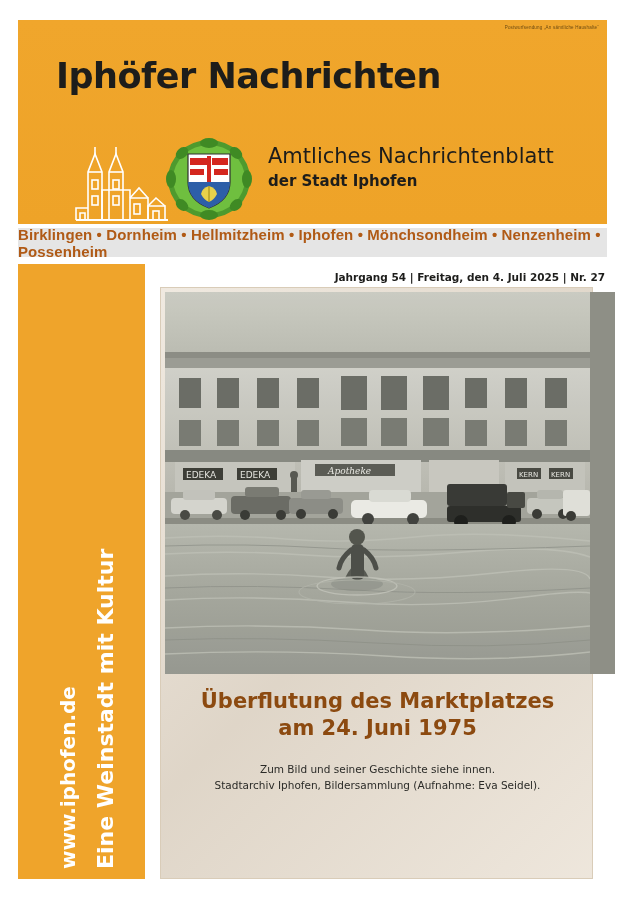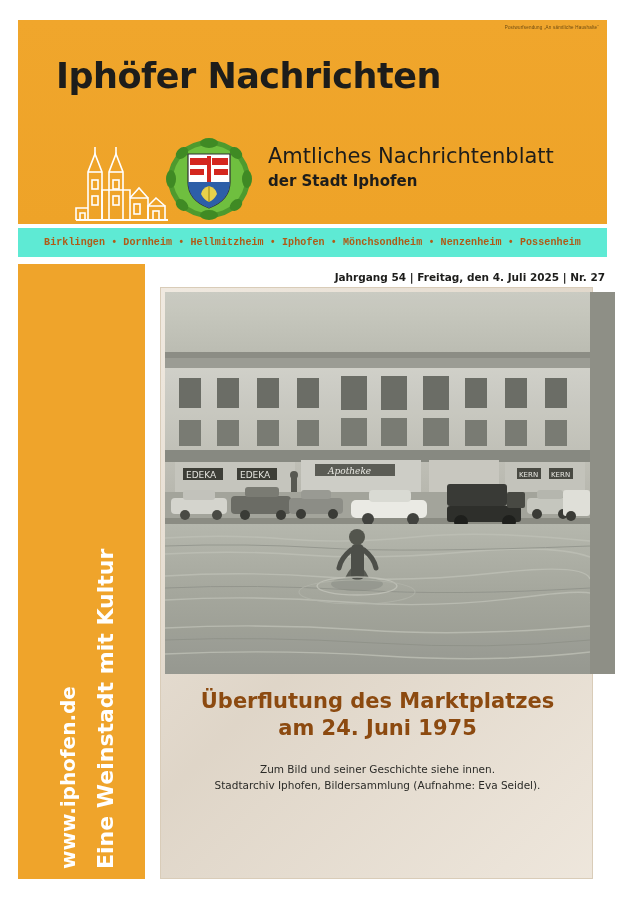--- a/index.html
+++ b/index.html
@@ -92,28 +92,28 @@
     white-space: nowrap;
   }
 
   
   .villages {
     position: absolute;
     left: 18px;
     top: 228px;
     width: 589px;
     height: 29px;
-    background: #5eead4;
+    background: #e5e5e5;
     color: #b05a16;
-    font-size: 10px;
+    font-size: 15px;
     font-weight: bold;
     display: flex;
     align-items: center;
     justify-content: center;
-    font-family: Liberation Mono, monospace;
+    font-family: Liberation Sans, sans-serif;
     letter-spacing: 0.1px;
   }
 
   
   .left-strip {
     position: absolute;
     left: 18px;
     top: 264px;
     width: 127px;
     height: 615px;

